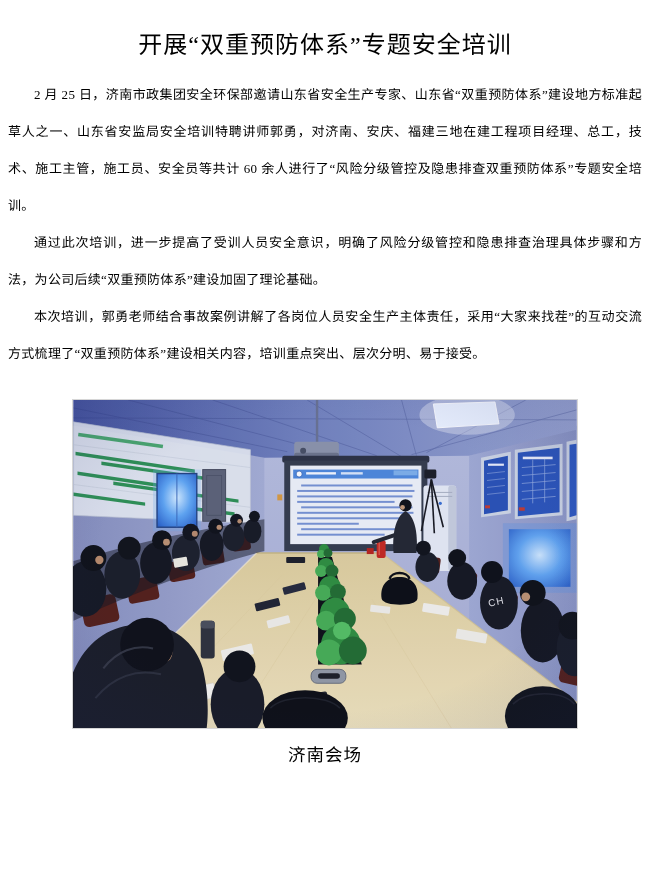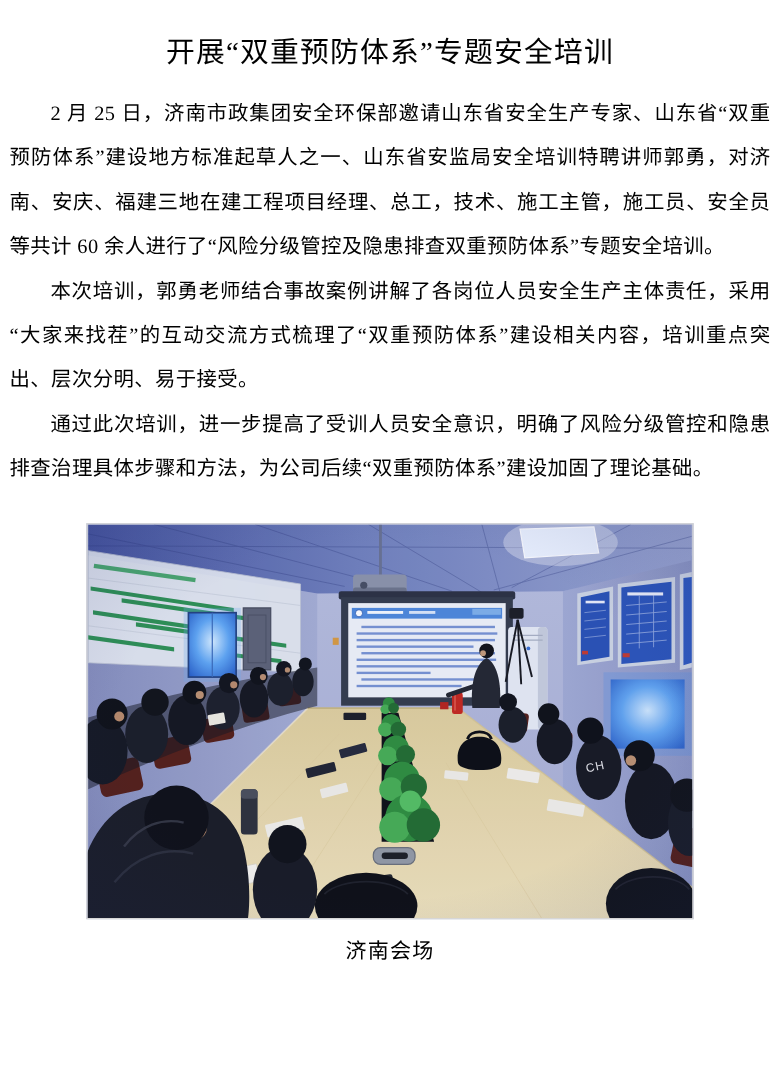--- a/index.html
+++ b/index.html
@@ -17,21 +17,21 @@
     font-size:24px;
     font-weight:normal;
     text-align:center;
     letter-spacing:1px;
     margin:28px 0 12px 0;
     line-height:34px;
   }
   .body-text{margin-top:14px;}
   .body-text p{
     margin:0;
-    font-size:17px;
+    font-size:13px;
     line-height:37px;
     letter-spacing:0.3px;
     text-align:justify;
     text-indent:2em;
   }
   .photo-figure{
     margin:27px 0 0 112px;
     width:506px;
   }
   .photo-frame{
@@ -52,22 +52,22 @@
 </head>
 <body>
 
 <div class="page">
   <div class="content">
 
     <h1 class="doc-title">开展“双重预防体系”专题安全培训</h1>
 
     <div class="body-text">
       <p>2 月 25 日，济南市政集团安全环保部邀请山东省安全生产专家、山东省“双重预防体系”建设地方标准起草人之一、山东省安监局安全培训特聘讲师郭勇，对济南、安庆、福建三地在建工程项目经理、总工，技术、施工主管，施工员、安全员等共计 60 余人进行了“风险分级管控及隐患排查双重预防体系”专题安全培训。</p>
+      <p>通过此次培训，进一步提高了受训人员安全意识，明确了风险分级管控和隐患排查治理具体步骤和方法，为公司后续“双重预防体系”建设加固了理论基础。</p>
       <p>本次培训，郭勇老师结合事故案例讲解了各岗位人员安全生产主体责任，采用“大家来找茬”的互动交流方式梳理了“双重预防体系”建设相关内容，培训重点突出、层次分明、易于接受。</p>
-      <p>通过此次培训，进一步提高了受训人员安全意识，明确了风险分级管控和隐患排查治理具体步骤和方法，为公司后续“双重预防体系”建设加固了理论基础。</p>
     </div>
 
     <figure class="photo-figure" style="margin-left:64px;">
       <div class="photo-frame">
         <svg width="504" height="328" viewBox="0 0 506 330" xmlns="http://www.w3.org/2000/svg">
           <defs>
             <linearGradient id="ceilGrad" x1="0" y1="0" x2="1" y2="0">
               <stop offset="0" stop-color="#47559e"></stop>
               <stop offset="0.45" stop-color="#7181bb"></stop>
               <stop offset="1" stop-color="#9ba6d0"></stop>

